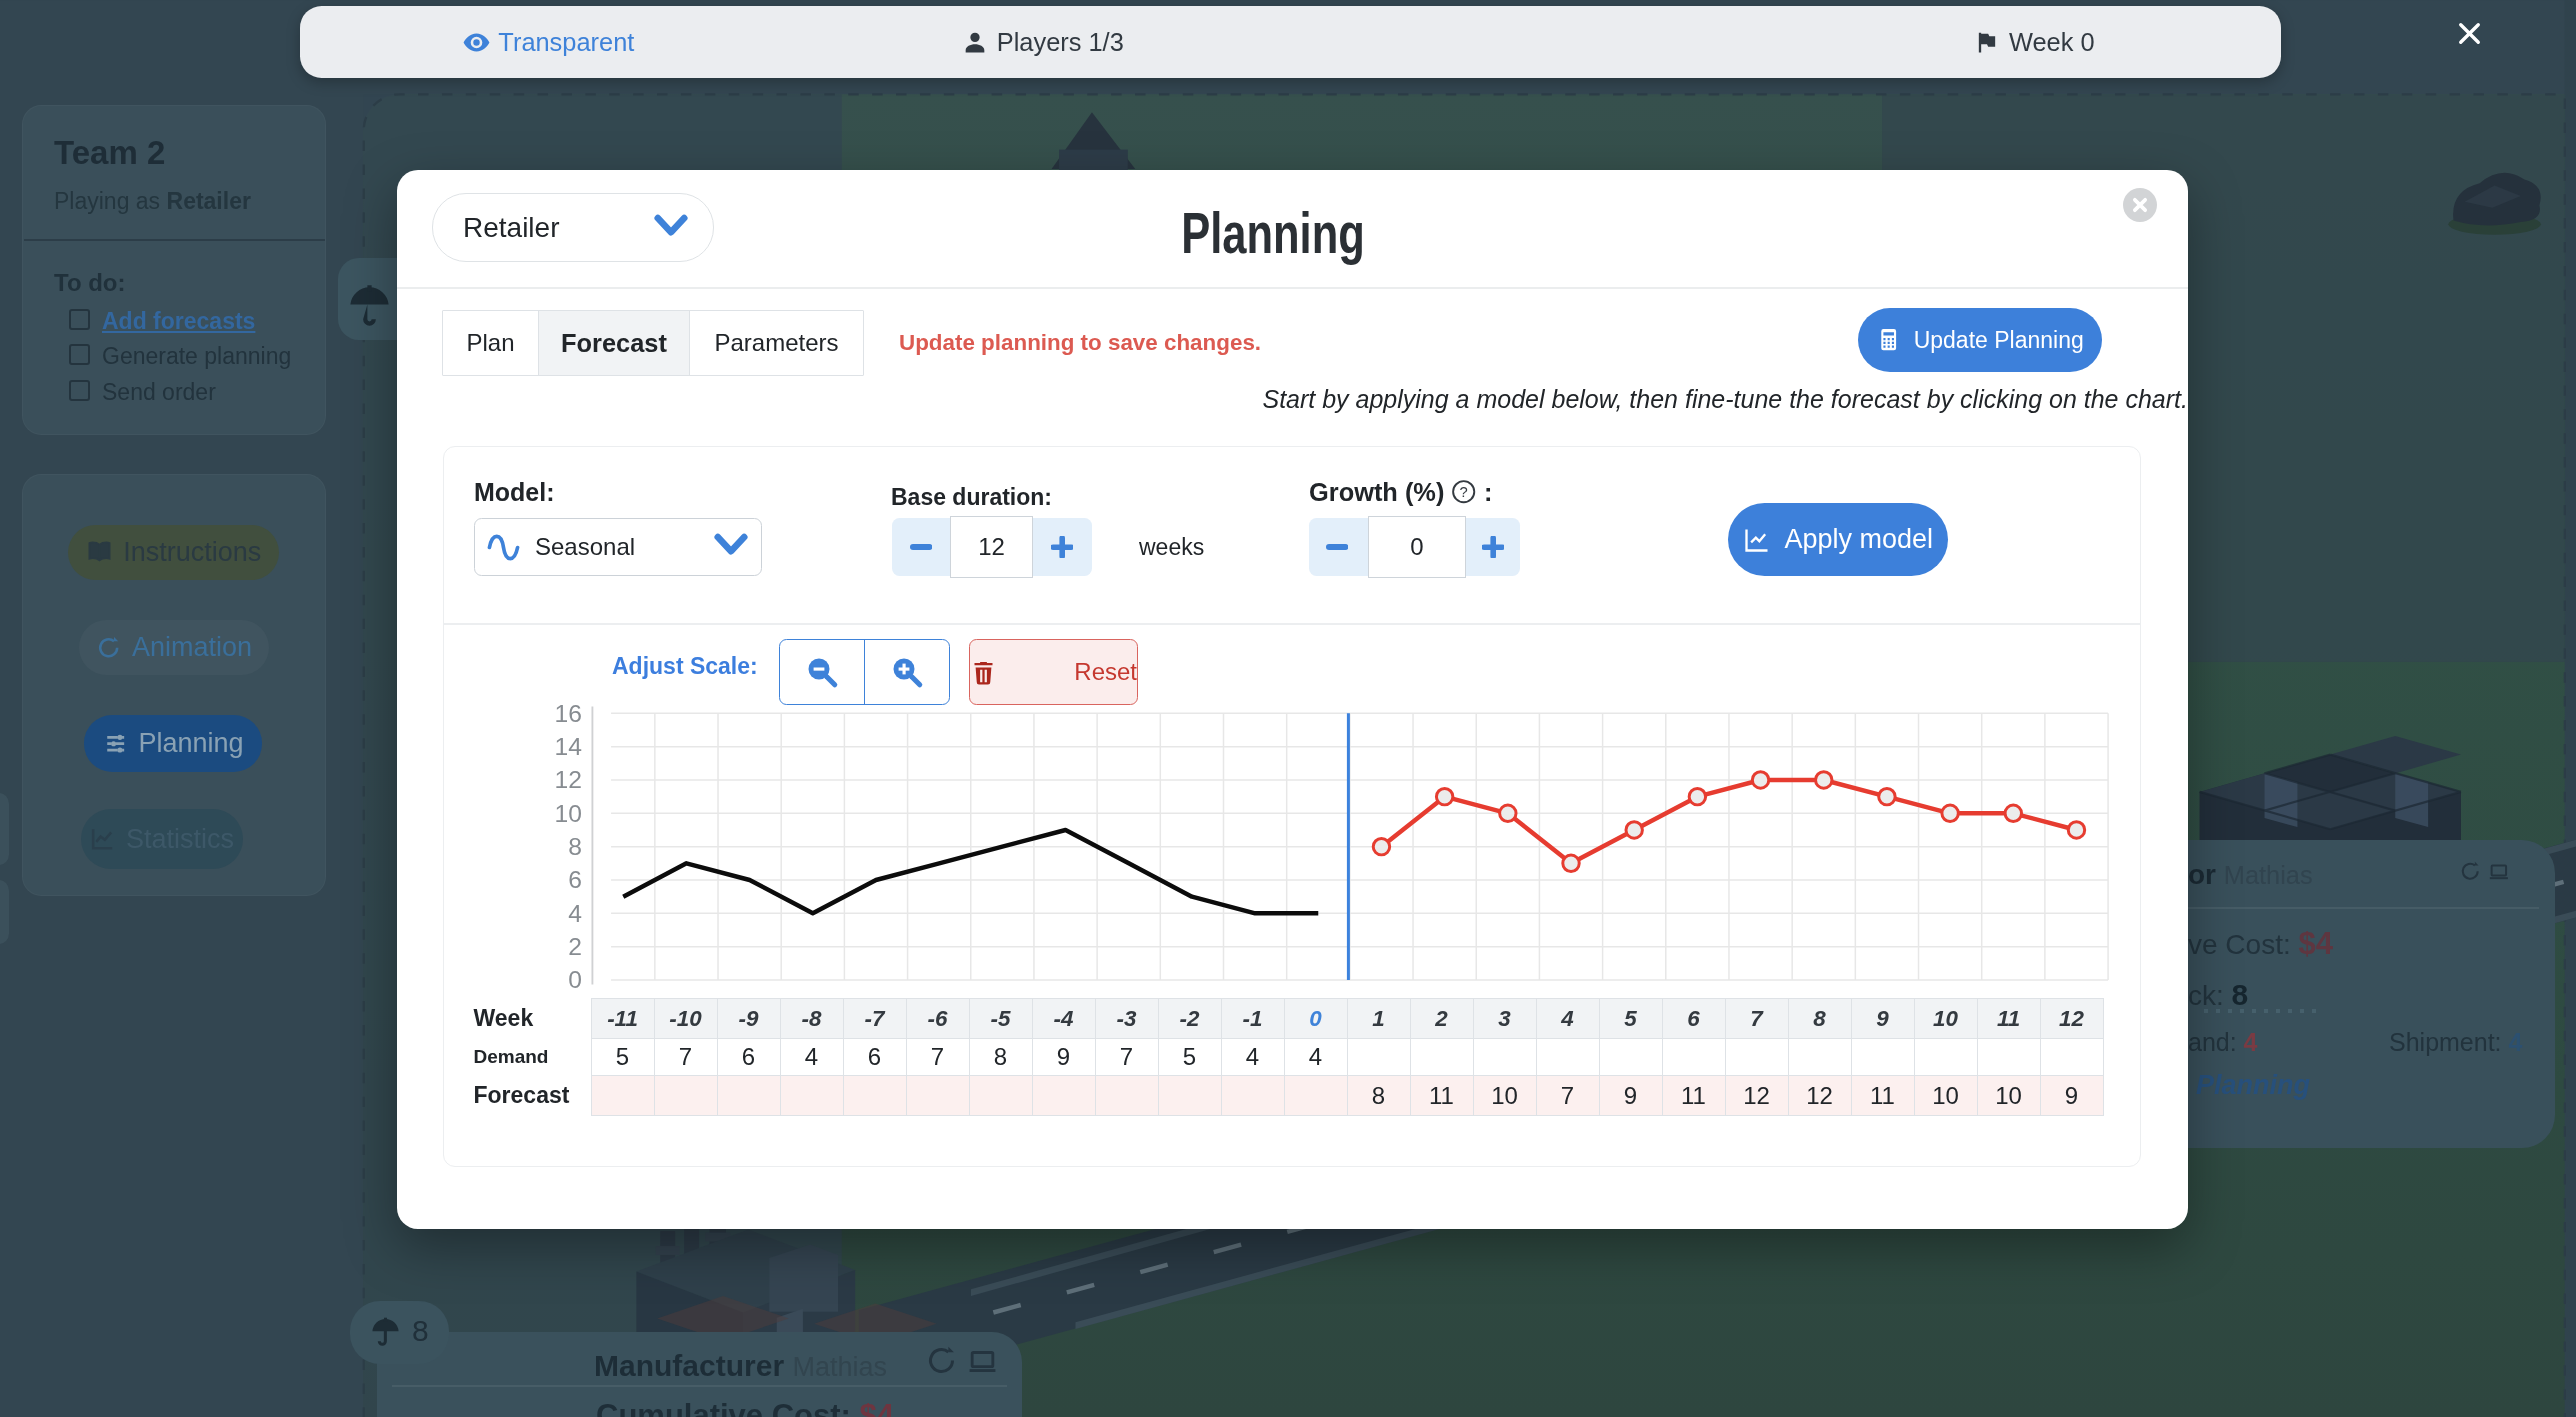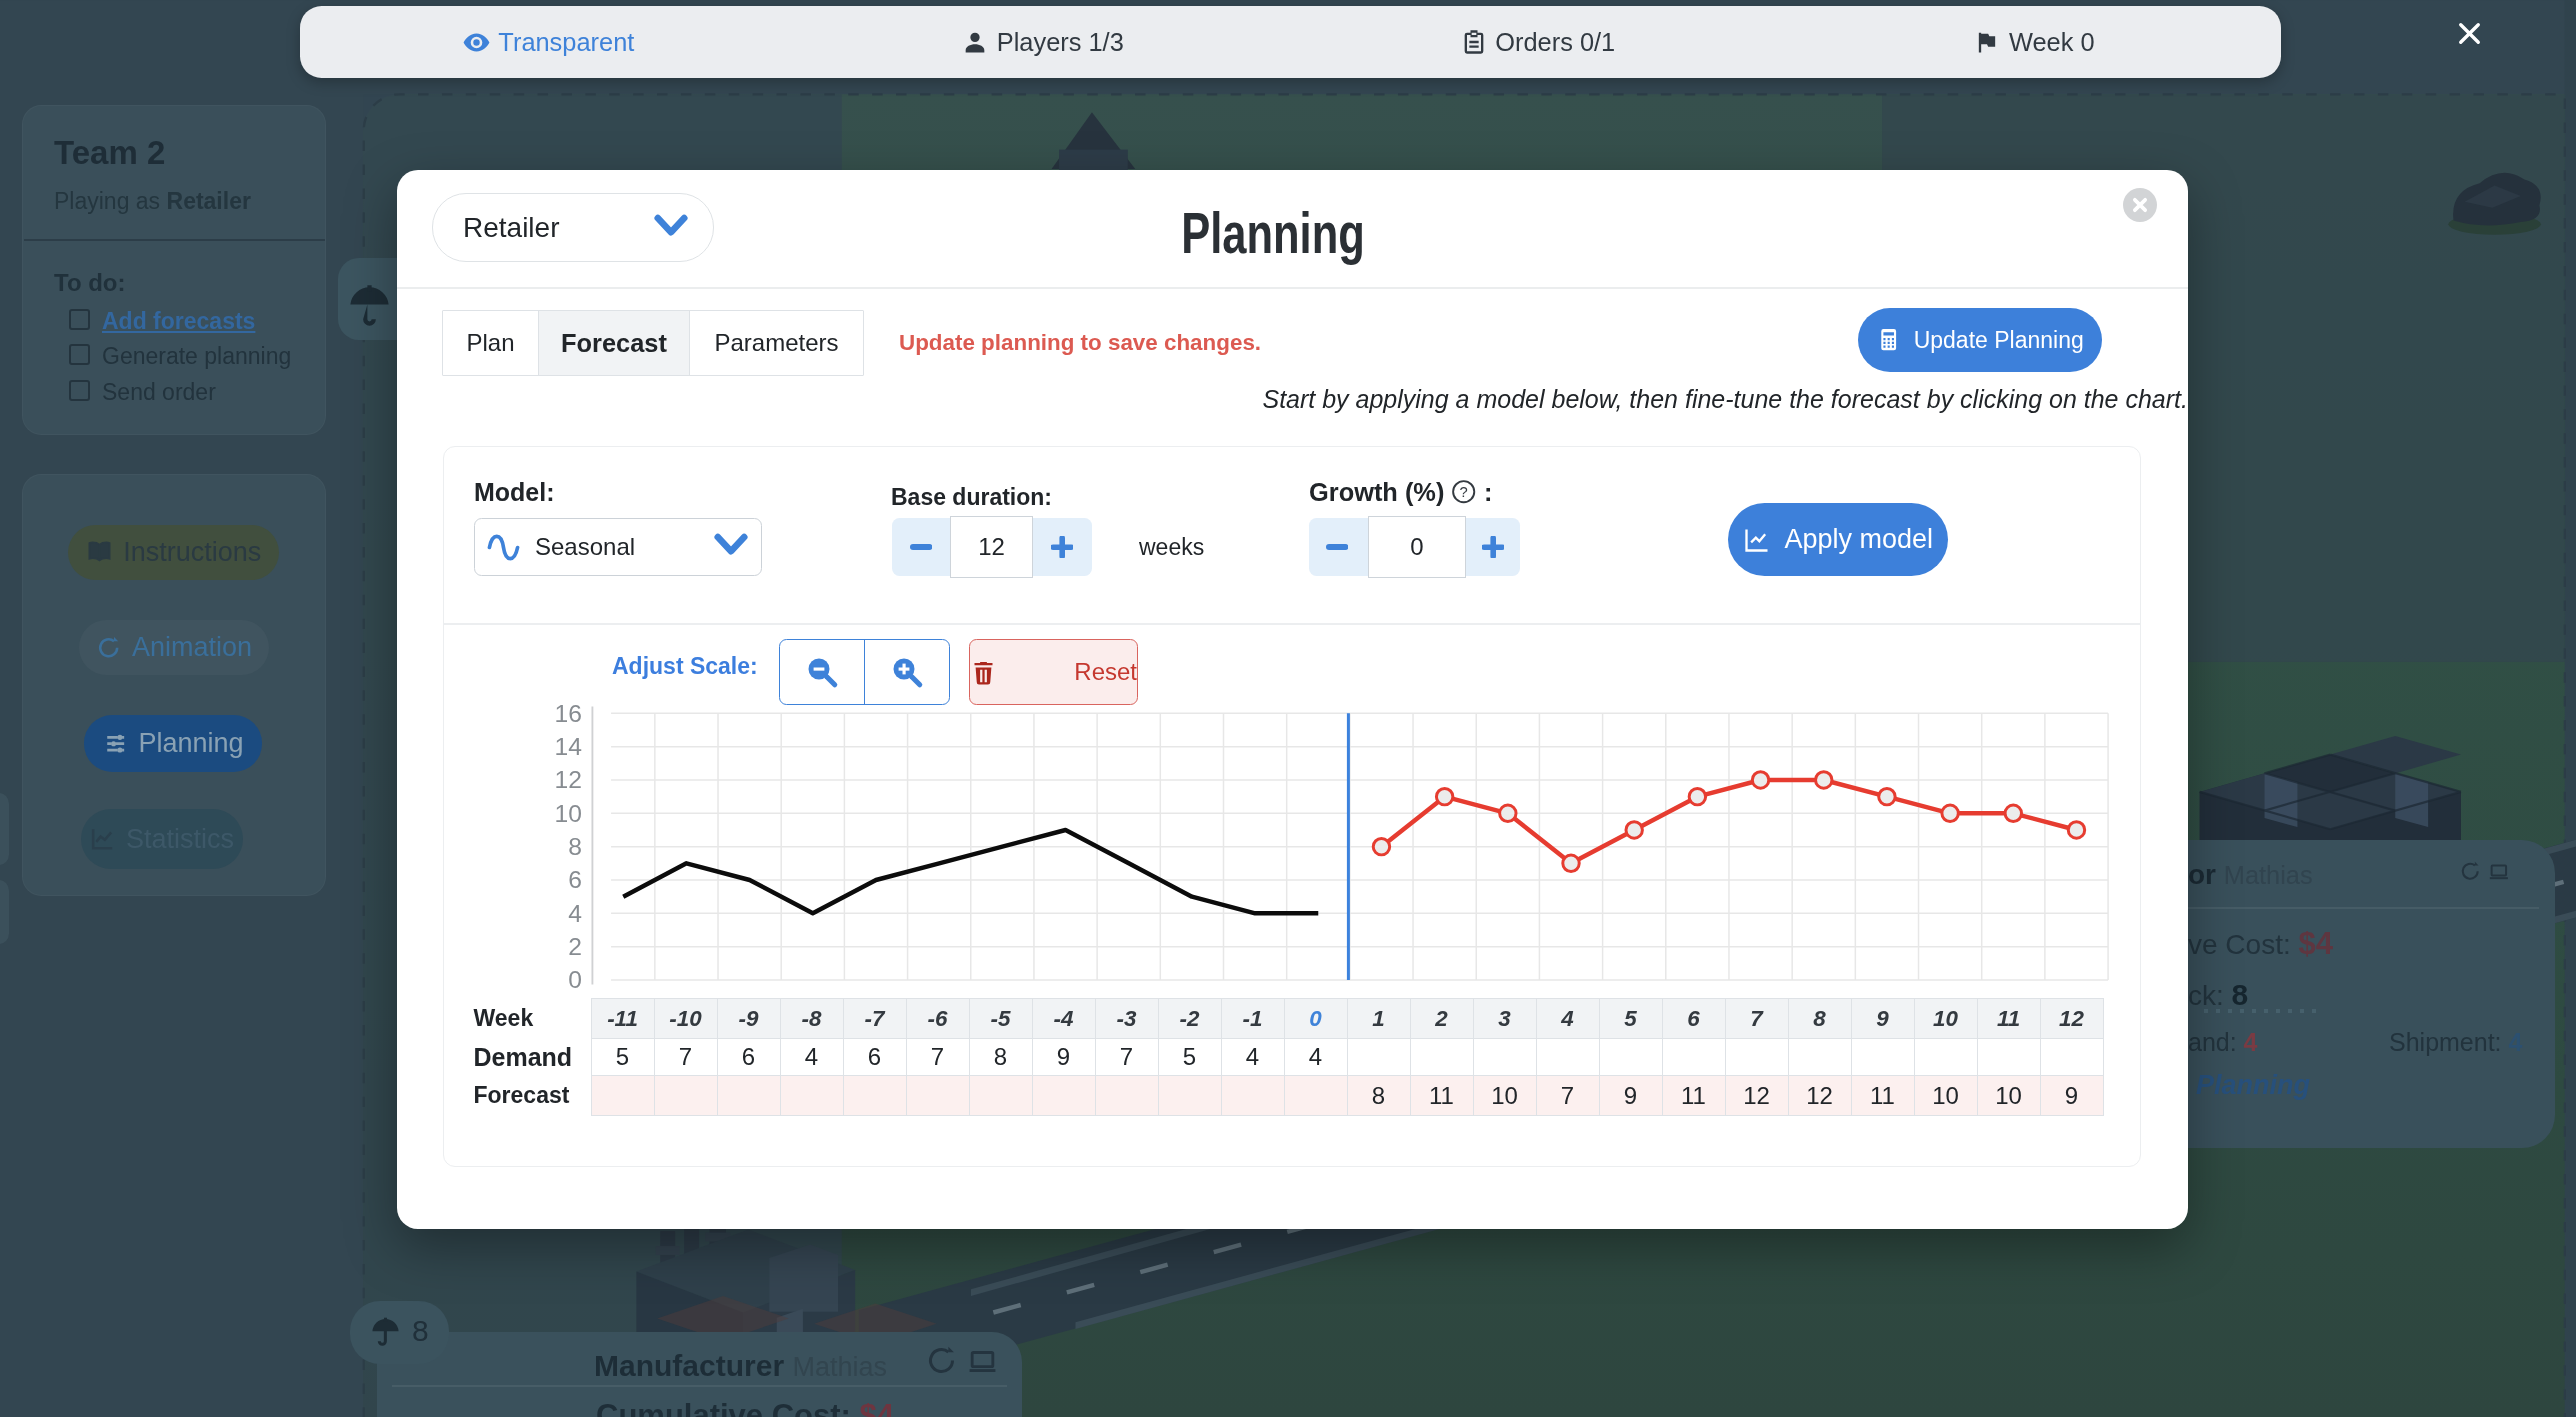--- a/index.html
+++ b/index.html
@@ -87,26 +87,20 @@
     <svg width="31" height="31" viewBox="0 0 24 24" fill="#3e82d9">
         <path d="M12 5c-5 0-9 4.5-10 7 1 2.5 5 7 10 7s9-4.5 10-7c-1-2.5-5-7-10-7zm0 11.5a4.5 4.5 0 1 1 0-9 4.5 4.5 0 0 1 0 9zm0-2a2.5 2.5 0 1 0 0-5 2.5 2.5 0 0 0 0 5z"></path>
       </svg>
     <span>Transparent</span>
   </div>
   <div class="abs" style="left:495px;width:495px;top:0;height:72px;display:flex;align-items:center;justify-content:center;gap:7.5px;color:#323a42;">
     <svg width="28" height="28" viewBox="0 0 24 24" fill="#323a42">
         <path d="M12 12a4 4 0 1 0 0-8 4 4 0 0 0 0 8zm0 2c-4 0-8 2-8 5v2h16v-2c0-3-4-5-8-5z"></path>
       </svg>
     <span>Players 1/3</span>
-  </div>
-  <div class="abs" style="left:990px;width:495px;top:0;height:72px;display:flex;align-items:center;justify-content:center;gap:7.5px;color:#323a42;">
-    <svg width="28" height="28" viewBox="0 0 24 24" fill="#323a42">
-        <path d="M9 2h6v2h3a2 2 0 0 1 2 2v14a2 2 0 0 1-2 2H6a2 2 0 0 1-2-2V6a2 2 0 0 1 2-2h3V2zm0 4H6v14h12V6h-3v2H9V6zm1-2v2h4V4h-4zM8 11h8v2H8v-2zm0 4h8v2H8v-2z" fill-rule="evenodd"></path>
-      </svg>
-    <span>Orders 0/1</span>
   </div>
   <div class="abs" style="left:1486px;width:496px;top:0;height:72px;display:flex;align-items:center;justify-content:center;gap:7.5px;color:#323a42;">
     <svg width="28" height="28" viewBox="0 0 24 24" fill="#323a42">
         <path d="M5 21V4h2v1h6l1 2h5v9h-6l-1-2H7v7H5z"></path>
       </svg>
     <span>Week 0</span>
   </div>
 </div>
 
 <svg class="abs" style="left:2454px;top:18px;" width="31" height="31" viewBox="0 0 46 46">
@@ -396,21 +390,21 @@
           <td style="width:63px;background:#f1f3f5;border:1.5px solid #dee2e6;text-align:center;font-weight:bold;font-style:italic;font-size:22.4px;color:#343a40;padding:0;">5</td>
           <td style="width:63px;background:#f1f3f5;border:1.5px solid #dee2e6;text-align:center;font-weight:bold;font-style:italic;font-size:22.4px;color:#343a40;padding:0;">6</td>
           <td style="width:63px;background:#f1f3f5;border:1.5px solid #dee2e6;text-align:center;font-weight:bold;font-style:italic;font-size:22.4px;color:#343a40;padding:0;">7</td>
           <td style="width:63px;background:#f1f3f5;border:1.5px solid #dee2e6;text-align:center;font-weight:bold;font-style:italic;font-size:22.4px;color:#343a40;padding:0;">8</td>
           <td style="width:63px;background:#f1f3f5;border:1.5px solid #dee2e6;text-align:center;font-weight:bold;font-style:italic;font-size:22.4px;color:#343a40;padding:0;">9</td>
           <td style="width:63px;background:#f1f3f5;border:1.5px solid #dee2e6;text-align:center;font-weight:bold;font-style:italic;font-size:22.4px;color:#343a40;padding:0;">10</td>
           <td style="width:63px;background:#f1f3f5;border:1.5px solid #dee2e6;text-align:center;font-weight:bold;font-style:italic;font-size:22.4px;color:#343a40;padding:0;">11</td>
           <td style="width:63px;background:#f1f3f5;border:1.5px solid #dee2e6;text-align:center;font-weight:bold;font-style:italic;font-size:22.4px;color:#343a40;padding:0;">12</td>
         </tr>
         <tr style="height:37px;">
-          <td style="font-weight:bold;font-size:25px;border:none;padding:0 0 0 10.5px;">Demand</td>
+          <td style="font-weight:bold;font-size:19px;border:none;padding:0 0 0 10.5px;">Demand</td>
           <td style="border:1.5px solid #dee2e6;text-align:center;font-size:24px;padding:0;">5</td>
           <td style="border:1.5px solid #dee2e6;text-align:center;font-size:24px;padding:0;">7</td>
           <td style="border:1.5px solid #dee2e6;text-align:center;font-size:24px;padding:0;">6</td>
           <td style="border:1.5px solid #dee2e6;text-align:center;font-size:24px;padding:0;">4</td>
           <td style="border:1.5px solid #dee2e6;text-align:center;font-size:24px;padding:0;">6</td>
           <td style="border:1.5px solid #dee2e6;text-align:center;font-size:24px;padding:0;">7</td>
           <td style="border:1.5px solid #dee2e6;text-align:center;font-size:24px;padding:0;">8</td>
           <td style="border:1.5px solid #dee2e6;text-align:center;font-size:24px;padding:0;">9</td>
           <td style="border:1.5px solid #dee2e6;text-align:center;font-size:24px;padding:0;">7</td>
           <td style="border:1.5px solid #dee2e6;text-align:center;font-size:24px;padding:0;">5</td>

